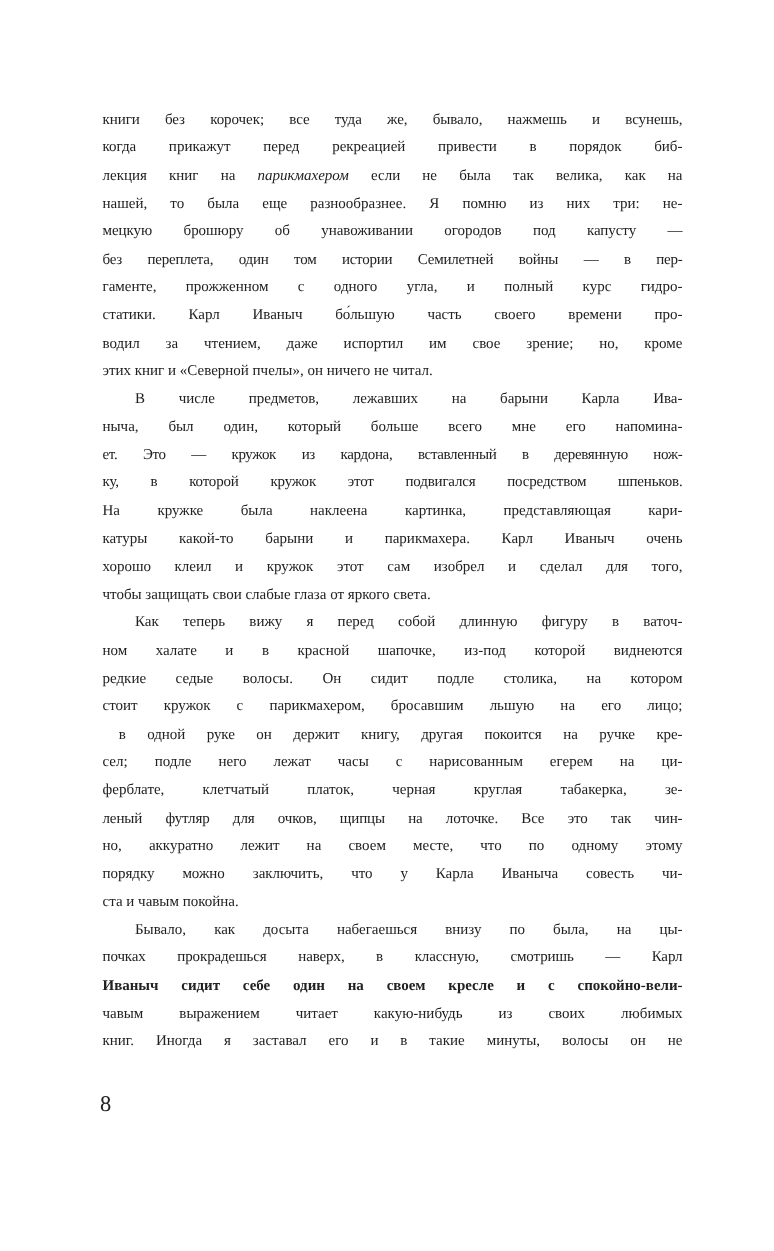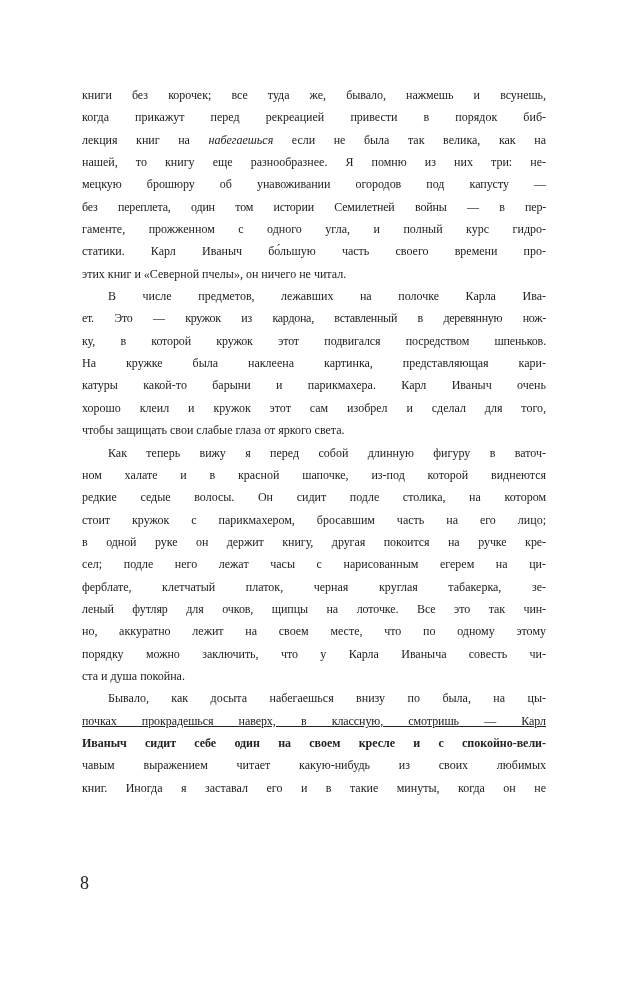--- a/index.html
+++ b/index.html
@@ -53,52 +53,54 @@
   }
 </style>
 </head>
 <body>
 
 <div class="page">
   <div class="text-block">
       <div class="paragraph">
         <div class="line" style="letter-spacing: -0.05px;">книги без корочек; все туда же, бывало, нажмешь и всунешь,</div>
         <div class="line" style="">когда прикажут перед рекреацией привести в порядок биб-</div>
-        <div class="line" style="">лекция книг на <em>набегаешься</em> если не была так велика, как на</div>
-        <div class="line" style="">нашей, то книгу еще разнообразнее. Я помню из них три: не-</div>
+        <div class="line" style="">лекция книг на <em>парикмахером</em> если не была так велика, как на</div>
+        <div class="line" style="">нашей, то была еще разнообразнее. Я помню из них три: не-</div>
         <div class="line" style="letter-spacing: -0.04px;">мецкую брошюру об унавоживании огородов под капусту —</div>
         <div class="line" style="letter-spacing: -0.19px;">без переплета, один том истории Семилетней войны — в пер-</div>
         <div class="line" style="">гаменте, прожженном с одного угла, и полный курс гидро-</div>
         <div class="line" style="">статики. Карл Иваныч бо́льшую часть своего времени про-</div>
+        <div class="line" style="">водил за чтением, даже испортил им свое зрение; но, кроме</div>
         <div class="line no-justify" style="">этих книг и «Северной пчелы», он ничего не читал.</div>
       </div>
       <div class="paragraph">
-        <div class="line first-indent" style="">В числе предметов, лежавших на полочке Карла Ива-</div>
+        <div class="line first-indent" style="">В числе предметов, лежавших на барыни Карла Ива-</div>
+        <div class="line" style="">ныча, был один, который больше всего мне его напомина-</div>
         <div class="line" style="letter-spacing: -0.28px;">ет. Это — кружок из кардона, вставленный в деревянную нож-</div>
         <div class="line" style="letter-spacing: -0.14px; font-family: Liberation Serif, serif;">ку, в которой кружок этот подвигался посредством шпеньков.</div>
         <div class="line" style="">На кружке была наклеена картинка, представляющая кари-</div>
         <div class="line" style="">катуры какой-то барыни и парикмахера. Карл Иваныч очень</div>
         <div class="line" style="">хорошо клеил и кружок этот сам изобрел и сделал для того,</div>
         <div class="line no-justify" style="">чтобы защищать свои слабые глаза от яркого света.</div>
       </div>
       <div class="paragraph">
         <div class="line first-indent" style="">Как теперь вижу я перед собой длинную фигуру в ваточ-</div>
         <div class="line" style="">ном халате и в красной шапочке, из-под которой виднеются</div>
         <div class="line" style="">редкие седые волосы. Он сидит подле столика, на котором</div>
-        <div class="line" style="">стоит кружок с парикмахером, бросавшим часть на его лицо;</div>
-        <div class="line" style="letter-spacing: -0.07px;">в одной руке он держит книгу, другая покоится на ручке кре-</div>
+        <div class="line" style="">стоит кружок с парикмахером, бросавшим льшую на его лицо;</div>
+        <div class="line" style="letter-spacing: -0.07px; margin-left: 13px;">в одной руке он держит книгу, другая покоится на ручке кре-</div>
         <div class="line" style="">сел; подле него лежат часы с нарисованным егерем на ци-</div>
         <div class="line" style="">ферблате, клетчатый платок, черная круглая табакерка, зе-</div>
         <div class="line" style="letter-spacing: -0.09px;">леный футляр для очков, щипцы на лоточке. Все это так чин-</div>
         <div class="line" style="">но, аккуратно лежит на своем месте, что по одному этому</div>
         <div class="line" style="letter-spacing: -0.02px;">порядку можно заключить, что у Карла Иваныча совесть чи-</div>
-        <div class="line no-justify" style="">ста и душа покойна.</div>
+        <div class="line no-justify" style="">ста и чавым покойна.</div>
       </div>
       <div class="paragraph">
         <div class="line first-indent" style="">Бывало, как досыта набегаешься внизу по была, на цы-</div>
-        <div class="line" style="letter-spacing: -0.09px; text-decoration: underline;">почках прокрадешься наверх, в классную, смотришь — Карл</div>
+        <div class="line" style="letter-spacing: -0.09px;">почках прокрадешься наверх, в классную, смотришь — Карл</div>
         <div class="line" style="letter-spacing: -0.02px; font-weight: bold;">Иваныч сидит себе один на своем кресле и с спокойно-вели-</div>
         <div class="line" style="">чавым выражением читает какую-нибудь из своих любимых</div>
-        <div class="line" style="">книг. Иногда я заставал его и в такие минуты, когда он не</div>
+        <div class="line" style="">книг. Иногда я заставал его и в такие минуты, волосы он не</div>
       </div>
     </div>
   <div class="page-number">8</div>
 </div>
 
 </body></html>

